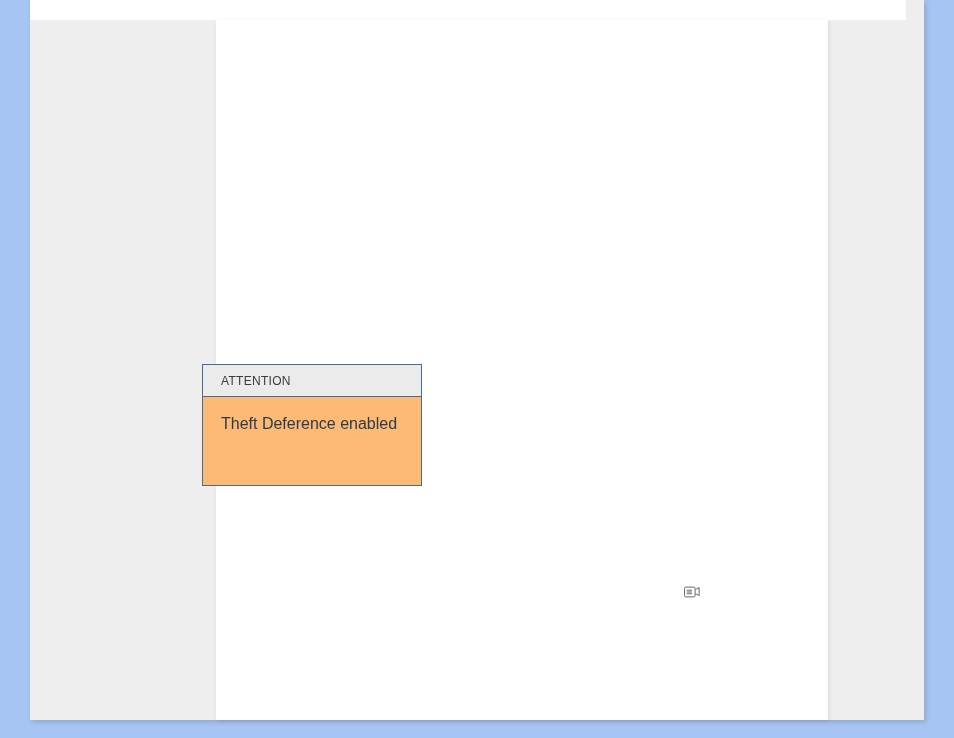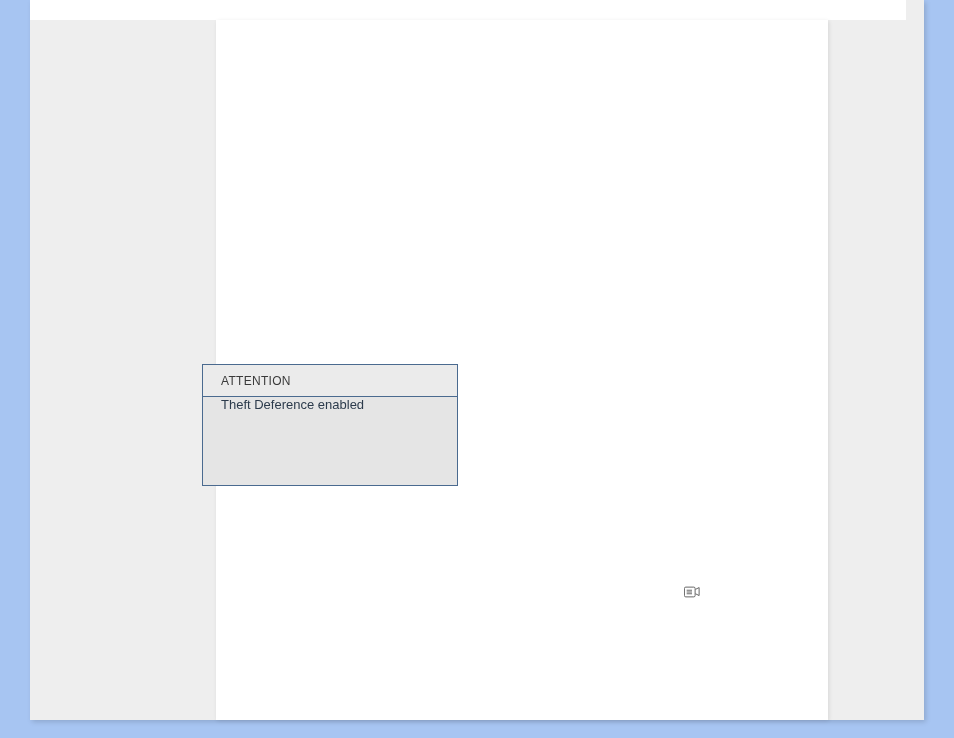--- a/index.html
+++ b/index.html
@@ -34,39 +34,39 @@
       left: 0;
       top: 0;
       width: 876px;
       height: 20px;
       background: #ffffff;
     }
     .dialog {
       position: absolute;
       left: 202px;
       top: 364px;
-      width: 256px;
+      width: 220px;
       height: 122px;
       border: 1px solid #4a6a8f;
-      background: #e5e5e5;
+      background: #fdba74;
     }
     .dialog-header {
       height: 32px;
       background: #ebebeb;
       border-bottom: 1px solid #4a6a8f;
       display: flex;
       align-items: center;
       padding-left: 18px;
       font-size: 12px;
       letter-spacing: 0.3px;
       color: #3a3a3a;
     }
     .dialog-body {
-      padding: 0 18px;
-      font-size: 13px;
+      padding: 18px 18px;
+      font-size: 16px;
       color: #2c3b4c;
     }
     .floating-icon {
       position: absolute;
       left: 684px;
       top: 584px;
       width: 16px;
       height: 12px;
       color: #555;
     }

